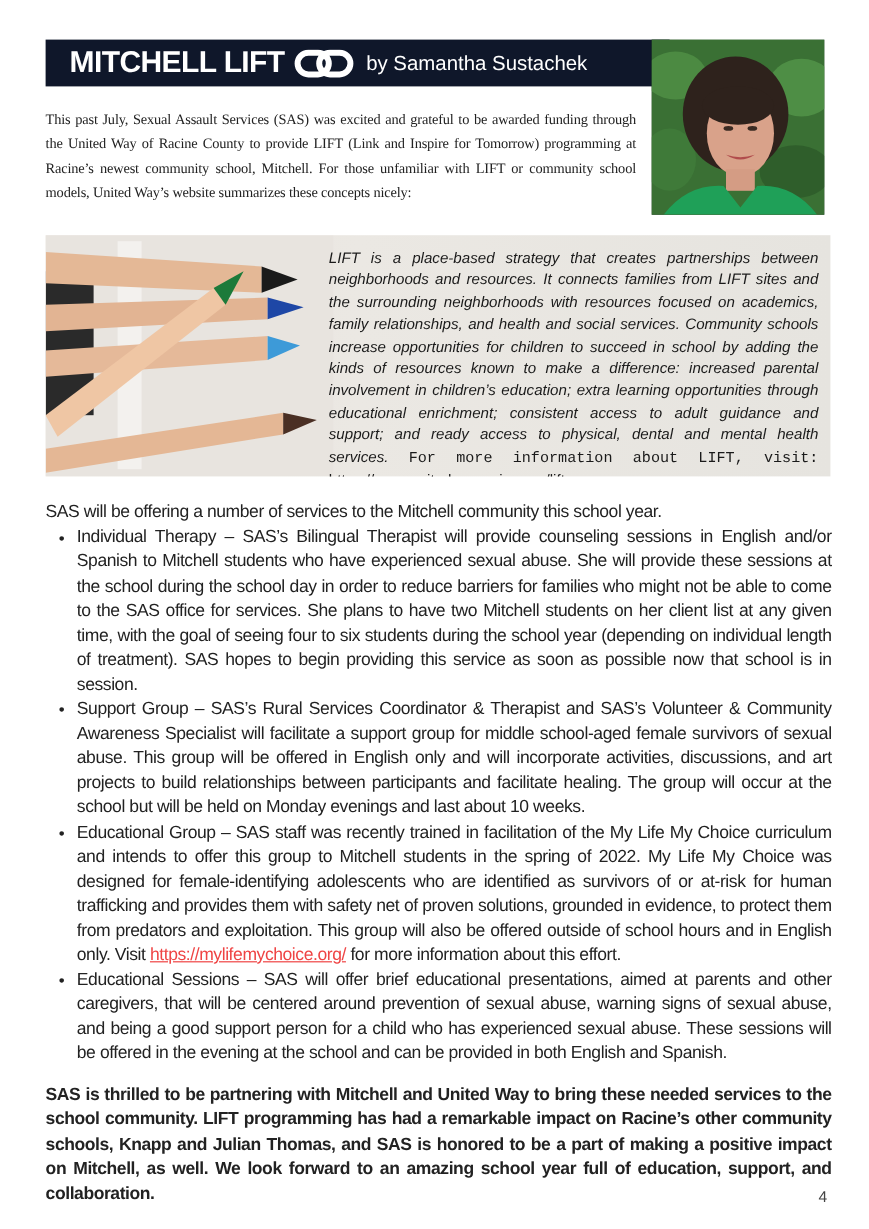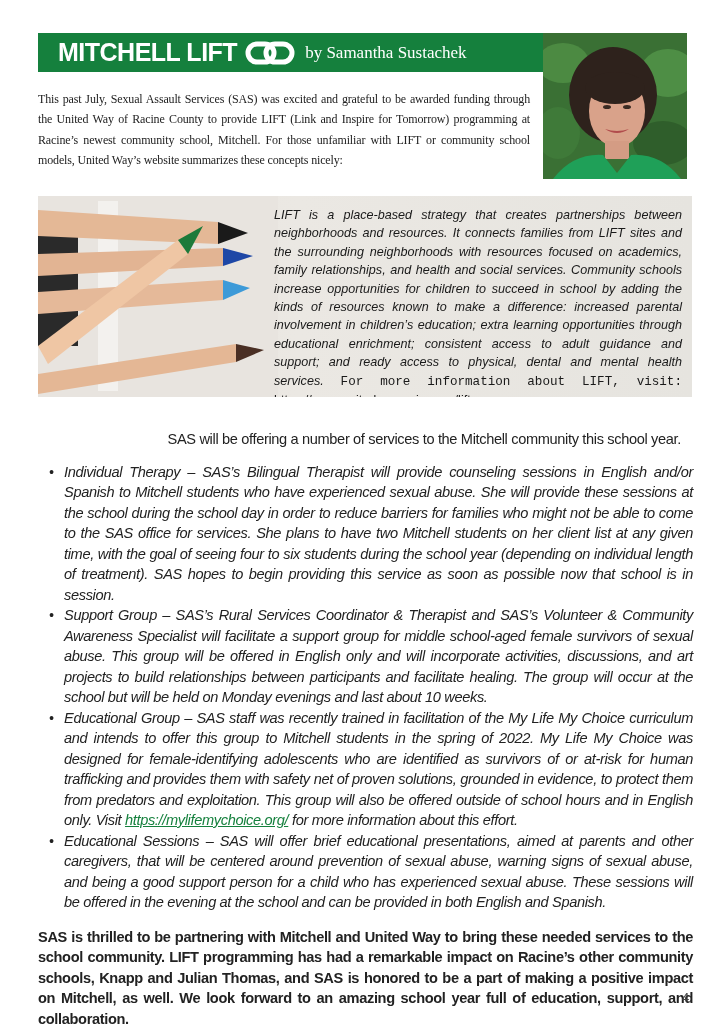--- a/index.html
+++ b/index.html
@@ -6,29 +6,29 @@
   body {
     width: 724px; height: 1024px; position: relative; overflow: hidden;
     font-family: "Liberation Sans Narrow", "Liberation Sans", sans-serif;
     color: #222222;
   }
   .page { position: absolute; left: 0; top: 0; width: 724px; height: 1024px; }
 
   
   .header-bar {
     position: absolute; left: 38px; top: 33px; width: 520px; height: 39px;
-    background: #15803d; display: flex; align-items: center; padding-left: 20px;
+    background: #0f172a; display: flex; align-items: center; padding-left: 20px;
     box-sizing: border-box; color: #ffffff;
   }
   .header-title {
     font-family: "Liberation Sans", sans-serif; font-weight: bold; font-size: 25px;
     letter-spacing: -0.5px; line-height: 1;
   }
   .link-icon { margin: 0 8px 0 8px; width: 50px; height: 24px; display: inline-block; }
-  .header-byline { font-family: Liberation Serif, serif; font-size: 17px; margin-left: 2px; }
+  .header-byline { font-family: Liberation Sans, sans-serif; font-size: 17px; margin-left: 2px; }
 
   
   .author-photo {
     position: absolute; left: 543px; top: 33px; width: 144px; height: 146px; overflow: hidden;
     background: radial-gradient(ellipse at 50% 35%, #3e7a38 0%, #2e5f2a 55%, #1f4520 100%);
   }
 
   
   .intro {
     position: absolute; left: 38px; top: 77px; width: 492px;
@@ -50,27 +50,27 @@
   .quote em { font-style: italic; }
   .quote .tail { font-style: normal; font-family: Liberation Mono, monospace; }
   .quote a { color: #1a1a1a; text-decoration: underline; }
 
   
   .body-text {
     position: absolute; left: 38px; top: 417px; width: 655px;
     font-size: 14.6px; line-height: 20.5px; color: #222;
     font-family: "Liberation Sans", sans-serif; letter-spacing: -0.35px;
   }
-  .lead { margin: 12px; text-align: right; }
-  ul.services { margin: 0; padding: 0 0 0 26px; list-style: none; font-style: italic; }
+  .lead { margin: 0; }
+  ul.services { margin: 0; padding: 0 0 0 26px; list-style: none; }
   ul.services li { position: relative; text-align: justify; margin: 0; }
   ul.services li::before {
     content: "•"; position: absolute; left: -15px; top: 0; font-size: 14px; color: #222;
   }
-  .body-text a { color: #15803d; text-decoration: underline; }
+  .body-text a { color: #ef4444; text-decoration: underline; }
   .closing { margin: 14px 0 0 0; text-align: justify; font-weight: bold; }
 
   .page-number {
     position: absolute; left: 682px; top: 990px; font-size: 13px; color: #444;
     font-family: "Liberation Sans", sans-serif;
   }
 </style>
 </head>
 <body>
 

